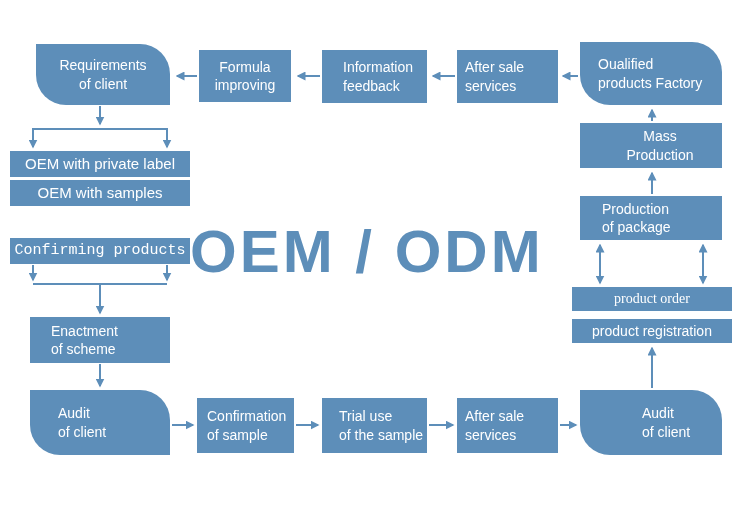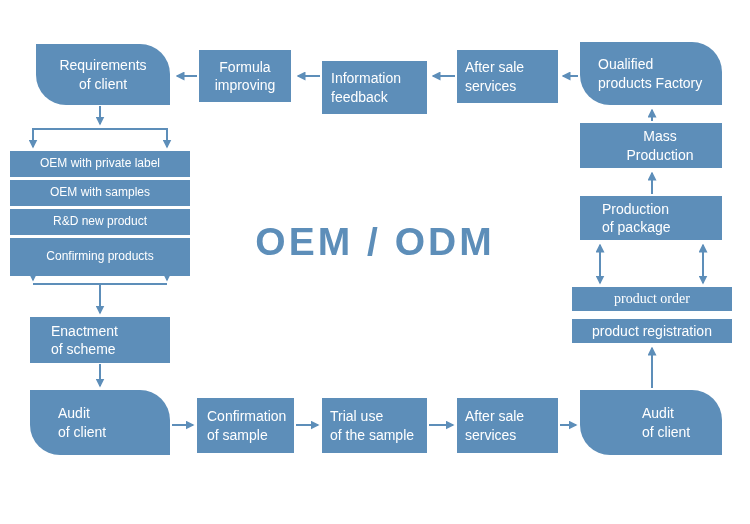--- a/index.html
+++ b/index.html
@@ -15,31 +15,31 @@
     position:absolute;
     background:var(--node-fill);
     color:var(--node-text);
     display:flex;
     align-items:center;
     font-size:14px;
     line-height:1.3;
     box-sizing:border-box;
   }
   .node span{display:block;width:100%;white-space:pre-line;}
-  .sm{font-size:12px;}
+  .sm{font-size:15px;}
   .leaf{border-radius:0 30px 0 30px;}
   .tc span{text-align:center;}
   .title{
     position:absolute;
     color:var(--accent);
     font-weight:bold;
-    font-size:39px;
+    font-size:60px;
     line-height:1;
     letter-spacing:3px;
-    text-align:center;
+    text-align:left;
   }
   svg.connectors{position:absolute;left:0;top:0;pointer-events:none;}
   .connectors line{stroke:var(--accent);stroke-width:2;}
   #arw path{fill:var(--accent);}
 </style>
 </head>
 <body>
 
 <div class="canvas">
 
@@ -82,60 +82,57 @@
   </svg>
 
   <div class="node leaf tc" style="left:36px;top:44px;width:134px;height:61px;">
     <span>Requirements
 of client</span>
   </div>
   <div class="node tc" style="left:199px;top:50px;width:92px;height:52px;">
     <span>Formula
 improving</span>
   </div>
-  <div class="node" style="left:322px;top:50px;width:105px;height:53px;padding-left:9px;margin-top:11px;">
+  <div class="node" style="left:322px;top:50px;width:105px;height:53px;padding-left:21px;">
     <span>Information
 feedback</span>
   </div>
   <div class="node" style="left:457px;top:50px;width:101px;height:53px;padding-left:8px;">
     <span>After sale
 services</span>
   </div>
   <div class="node leaf" style="left:580px;top:42px;width:142px;height:63px;padding-left:18px;">
     <span>Oualified
 products Factory</span>
   </div>
 
   <div class="node tc sm" style="left:10px;top:151px;width:180px;height:26px;">
     <span>OEM with private label</span>
   </div>
   <div class="node tc sm" style="left:10px;top:180px;width:180px;height:26px;">
     <span>OEM with samples</span>
   </div>
-  <div class="node tc sm" style="left:10px;top:209px;width:180px;height:26px;">
-    <span>R&amp;D new product</span>
-  </div>
-  <div class="node tc sm" style="left:10px;top:238px;width:180px;height:38px;">
+  <div class="node tc sm" style="left:10px;top:238px;width:180px;height:26px;font-family:Liberation Mono, monospace;">
     <span>Confirming products</span>
   </div>
 
   <div class="node" style="left:30px;top:317px;width:140px;height:46px;padding-left:21px;">
     <span>Enactment
 of scheme</span>
   </div>
   <div class="node leaf" style="left:30px;top:390px;width:140px;height:65px;padding-left:28px;">
     <span>Audit
 of client</span>
   </div>
 
   <div class="node" style="left:197px;top:398px;width:97px;height:55px;padding-left:10px;">
     <span>Confirmation
 of sample</span>
   </div>
-  <div class="node" style="left:322px;top:398px;width:105px;height:55px;padding-left:8px;">
+  <div class="node" style="left:322px;top:398px;width:105px;height:55px;padding-left:17px;">
     <span>Trial use
 of the sample</span>
   </div>
   <div class="node" style="left:457px;top:398px;width:101px;height:55px;padding-left:8px;">
     <span>After sale
 services</span>
   </div>
   <div class="node leaf" style="left:580px;top:390px;width:142px;height:65px;padding-left:62px;">
     <span>Audit
 of client</span>

